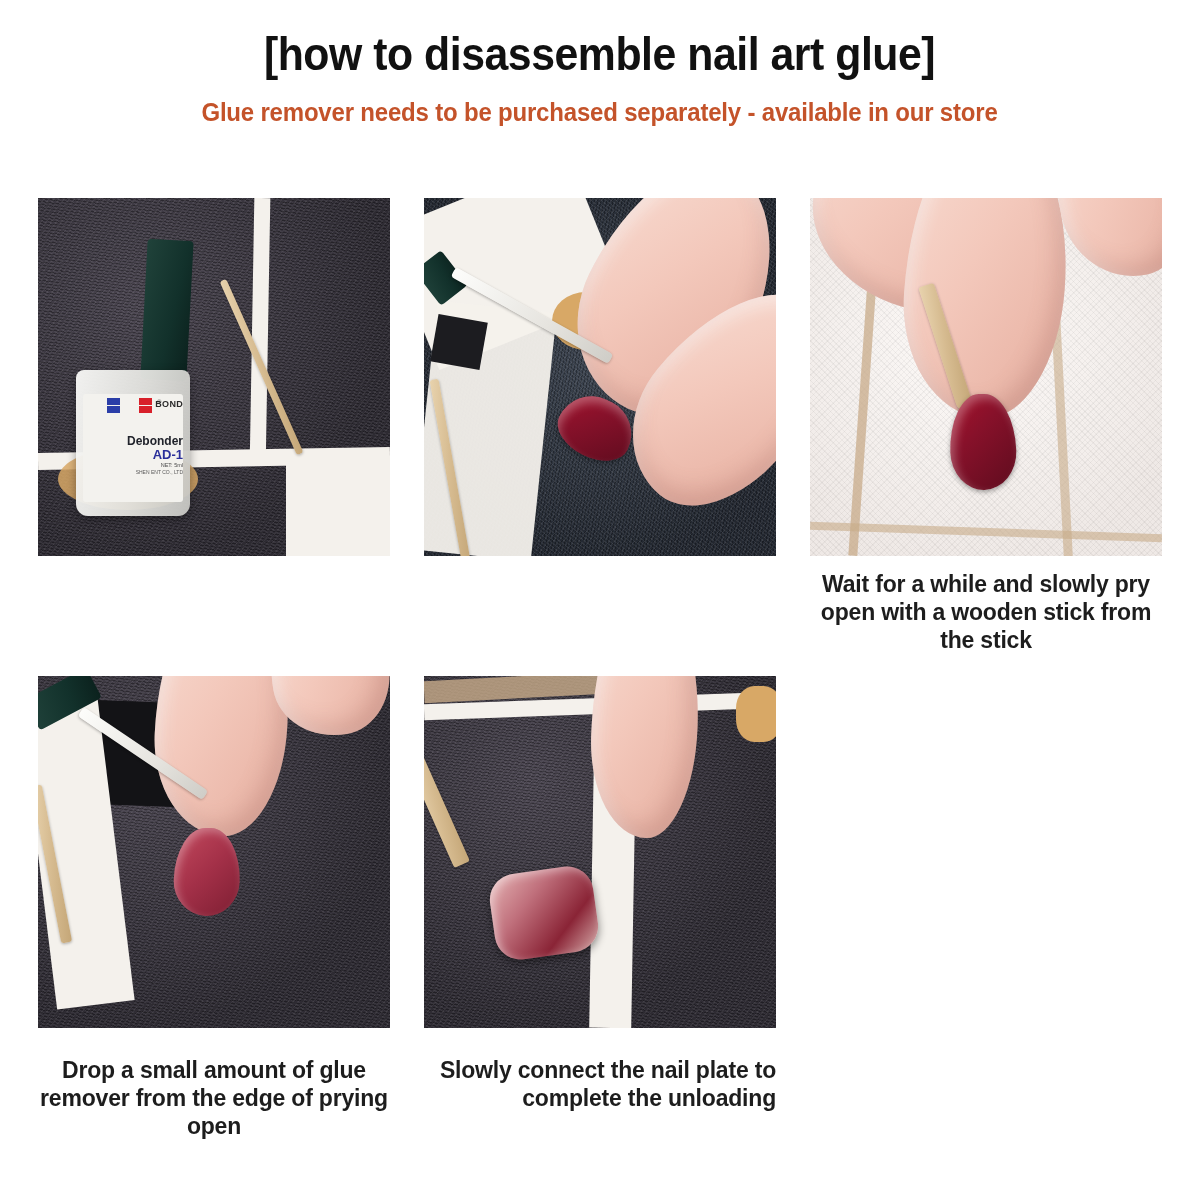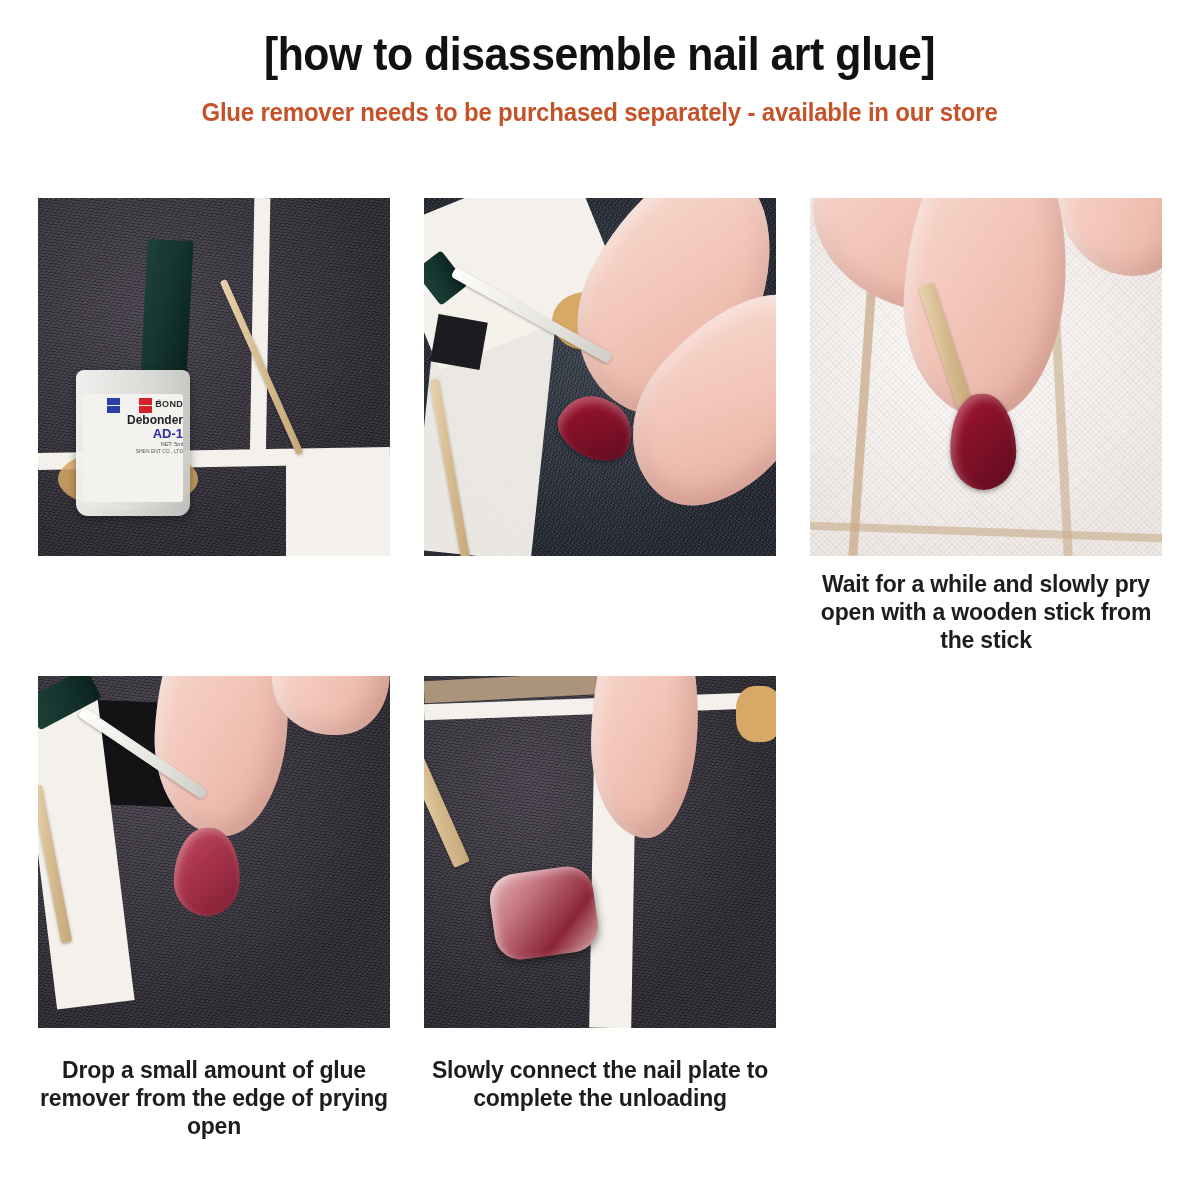--- a/index.html
+++ b/index.html
@@ -118,21 +118,21 @@
   .bottle-label {
     background:#f3f2ee;
     border-radius:3px;
     text-align:right;
     overflow:hidden;
   }
   .lbl-brand {
     font-size:9px; font-weight:bold; color:#2a2a2a; letter-spacing:.3px;
     line-height:1; position:relative; top:2px;
   }
-  .lbl-deb { font-size:12px; font-weight:bold; color:#20232b; line-height:1.1; }
+  .lbl-deb { font-size:12px; font-weight:bold; color:#20232b; line-height:1.1;margin-top:21px; }
   .lbl-ad { font-size:13px; font-weight:bold; color:#2a2f9a; line-height:1.1; }
   .lbl-net { font-size:5.5px; color:#4a4a4a; line-height:1.2; }
   .lbl-co { font-size:5px; color:#5a5a5a; line-height:1.2; }
   .flagbox { position:relative; height:16px; }
   .flag-b1 { position:absolute; left:24px; top:0; width:13px; height:7px; background:#2b3ea8; }
   .flag-b2 { position:absolute; left:24px; top:8px; width:13px; height:7px; background:#2b3ea8; }
   .flag-r1 { position:absolute; left:56px; top:0; width:13px; height:7px; background:#d8202a; }
   .flag-r2 { position:absolute; left:56px; top:8px; width:13px; height:7px; background:#d8202a; }
   .reg { position:absolute; left:74px; top:1px; font-size:6px; color:#555; }
 
@@ -140,21 +140,21 @@
   .caption {
     margin-top:14px;
     font-size:23px;
     font-weight:bold;
     color:#1d1d1d;
     line-height:1.22;
     text-align:center;
     letter-spacing:-0.2px;
   }
   .caption.small { font-size:15.5px; margin-top:20px; }
-  .caption.left { text-align:center; }
+  .caption.left { text-align:right; }
   .row-2 .caption { margin-top:28px; }
 </style>
 </head>
 <body>
 
 <div class="page">
 
   <div class="header">
     <div class="main-title">[how to disassemble nail art glue]</div>
     <div class="sub-title">Glue remover needs to be purchased separately - available in our store</div>

